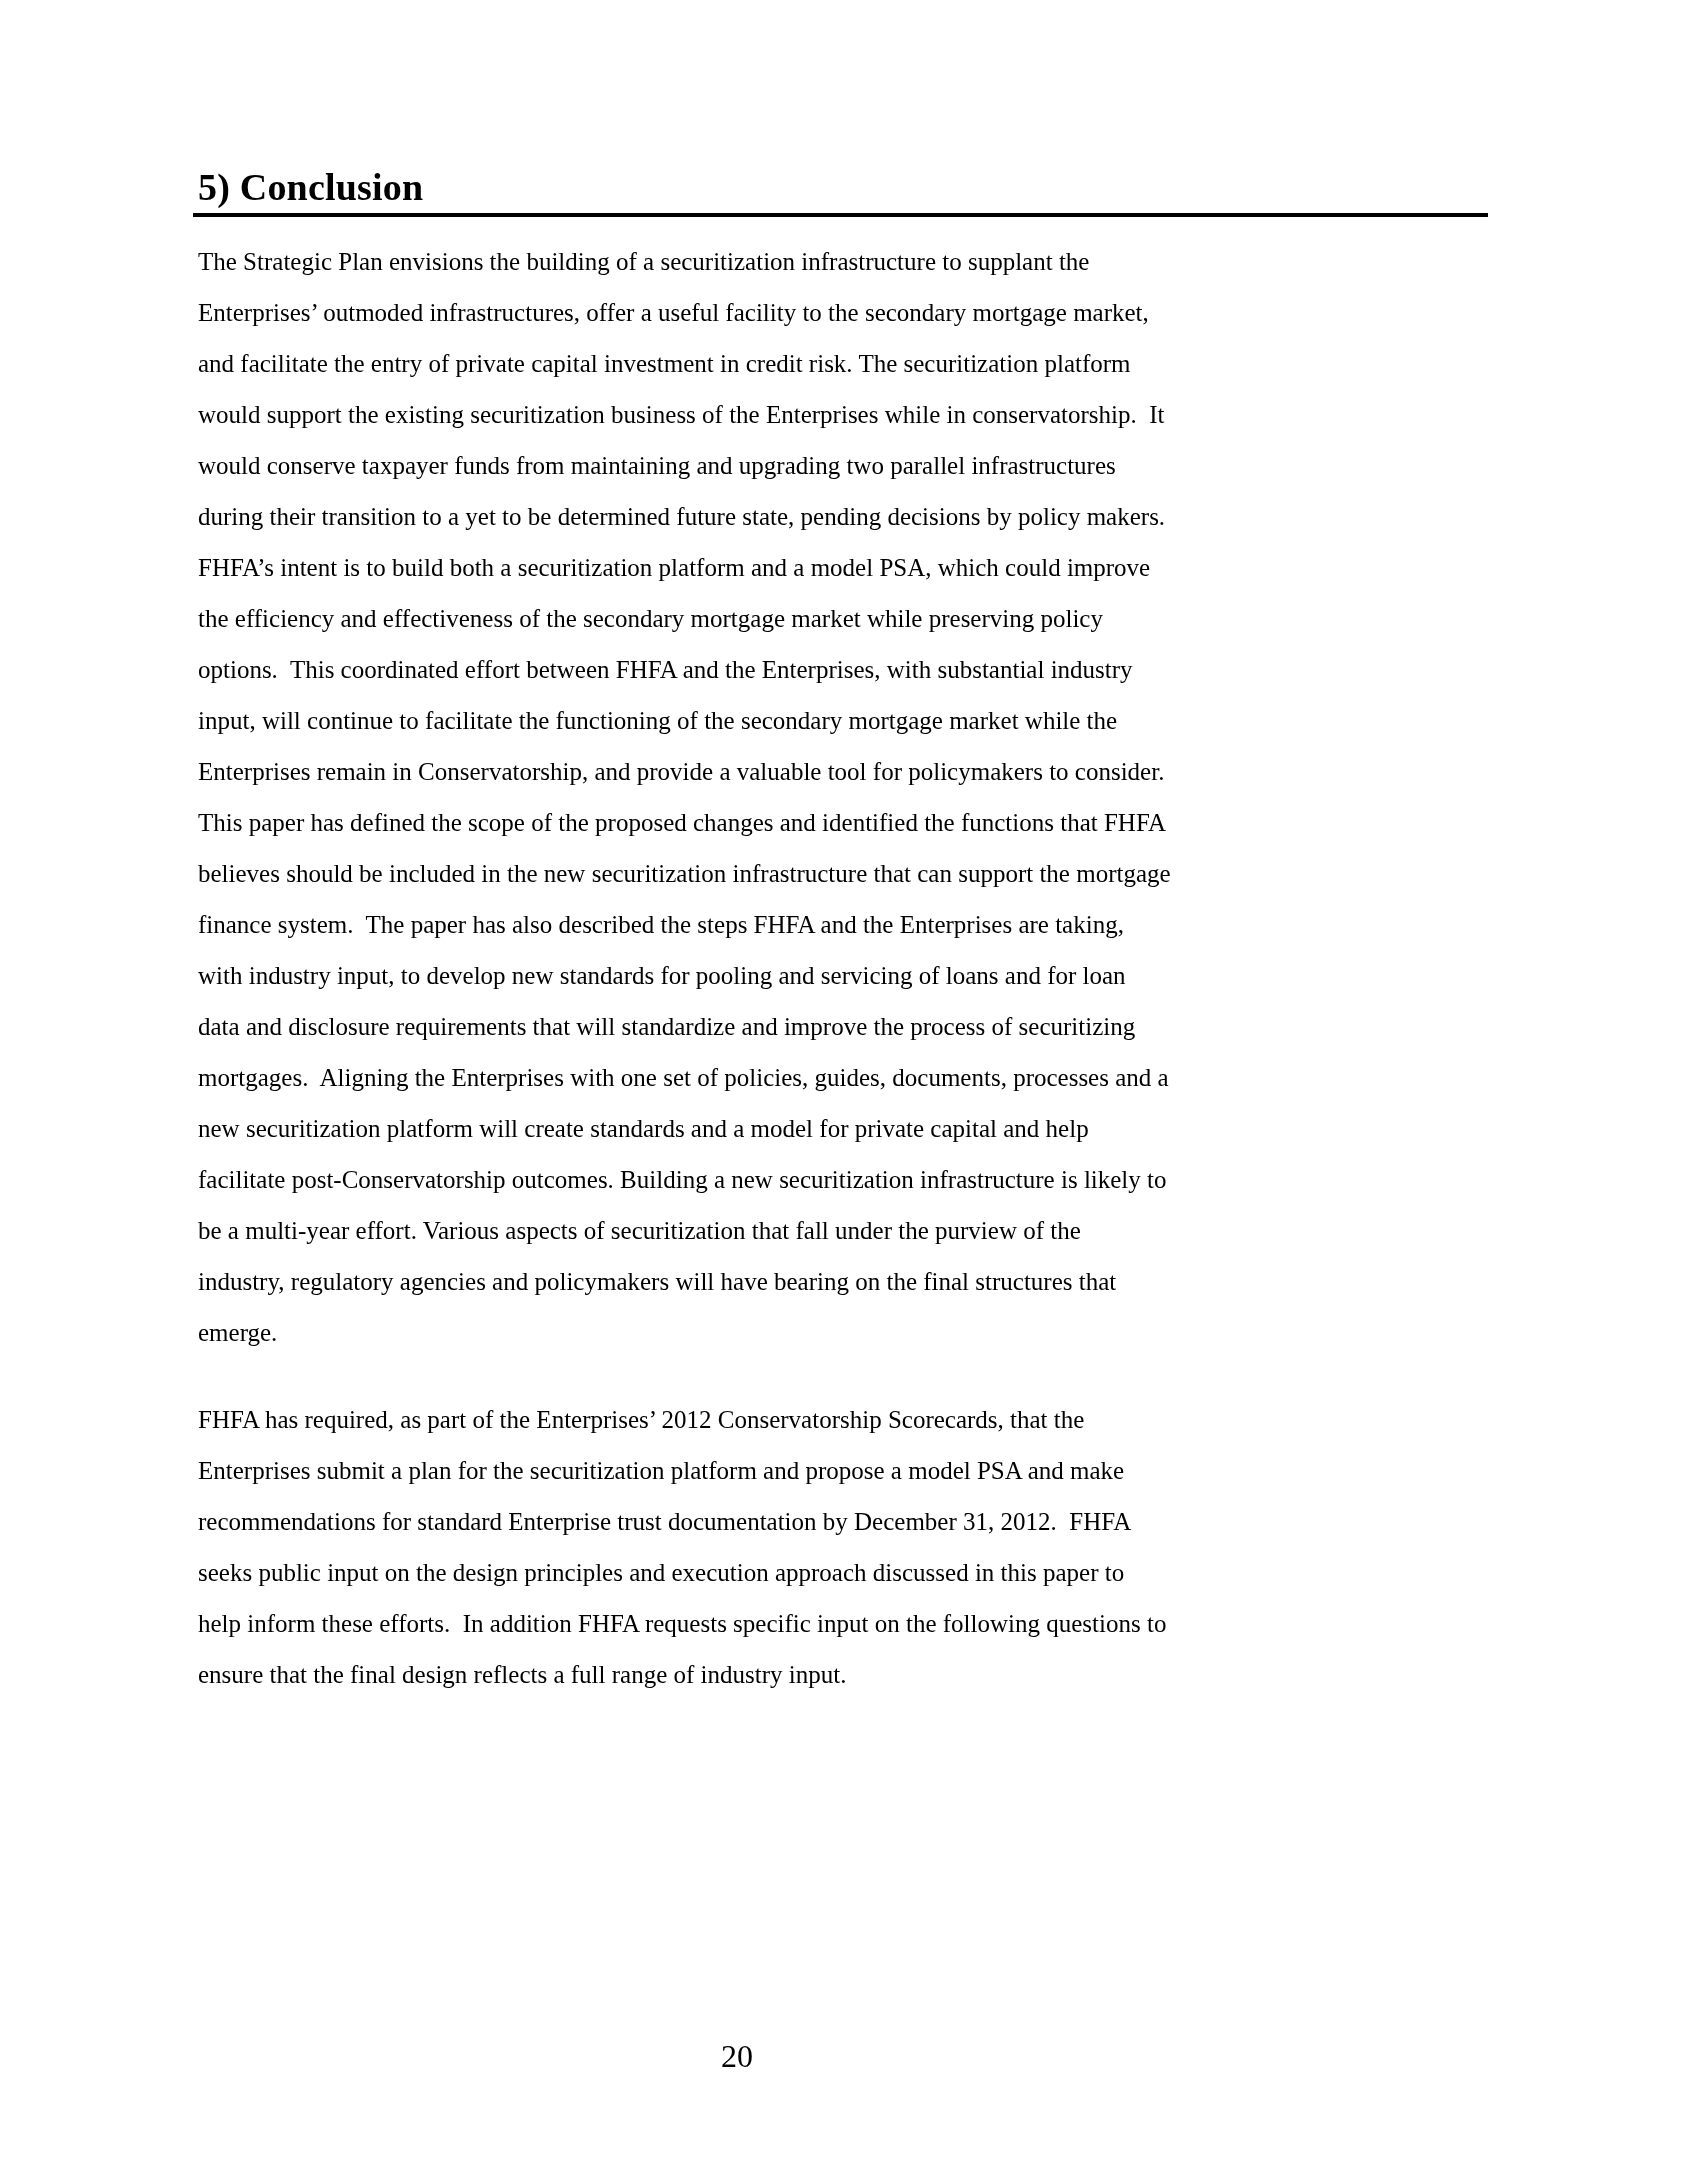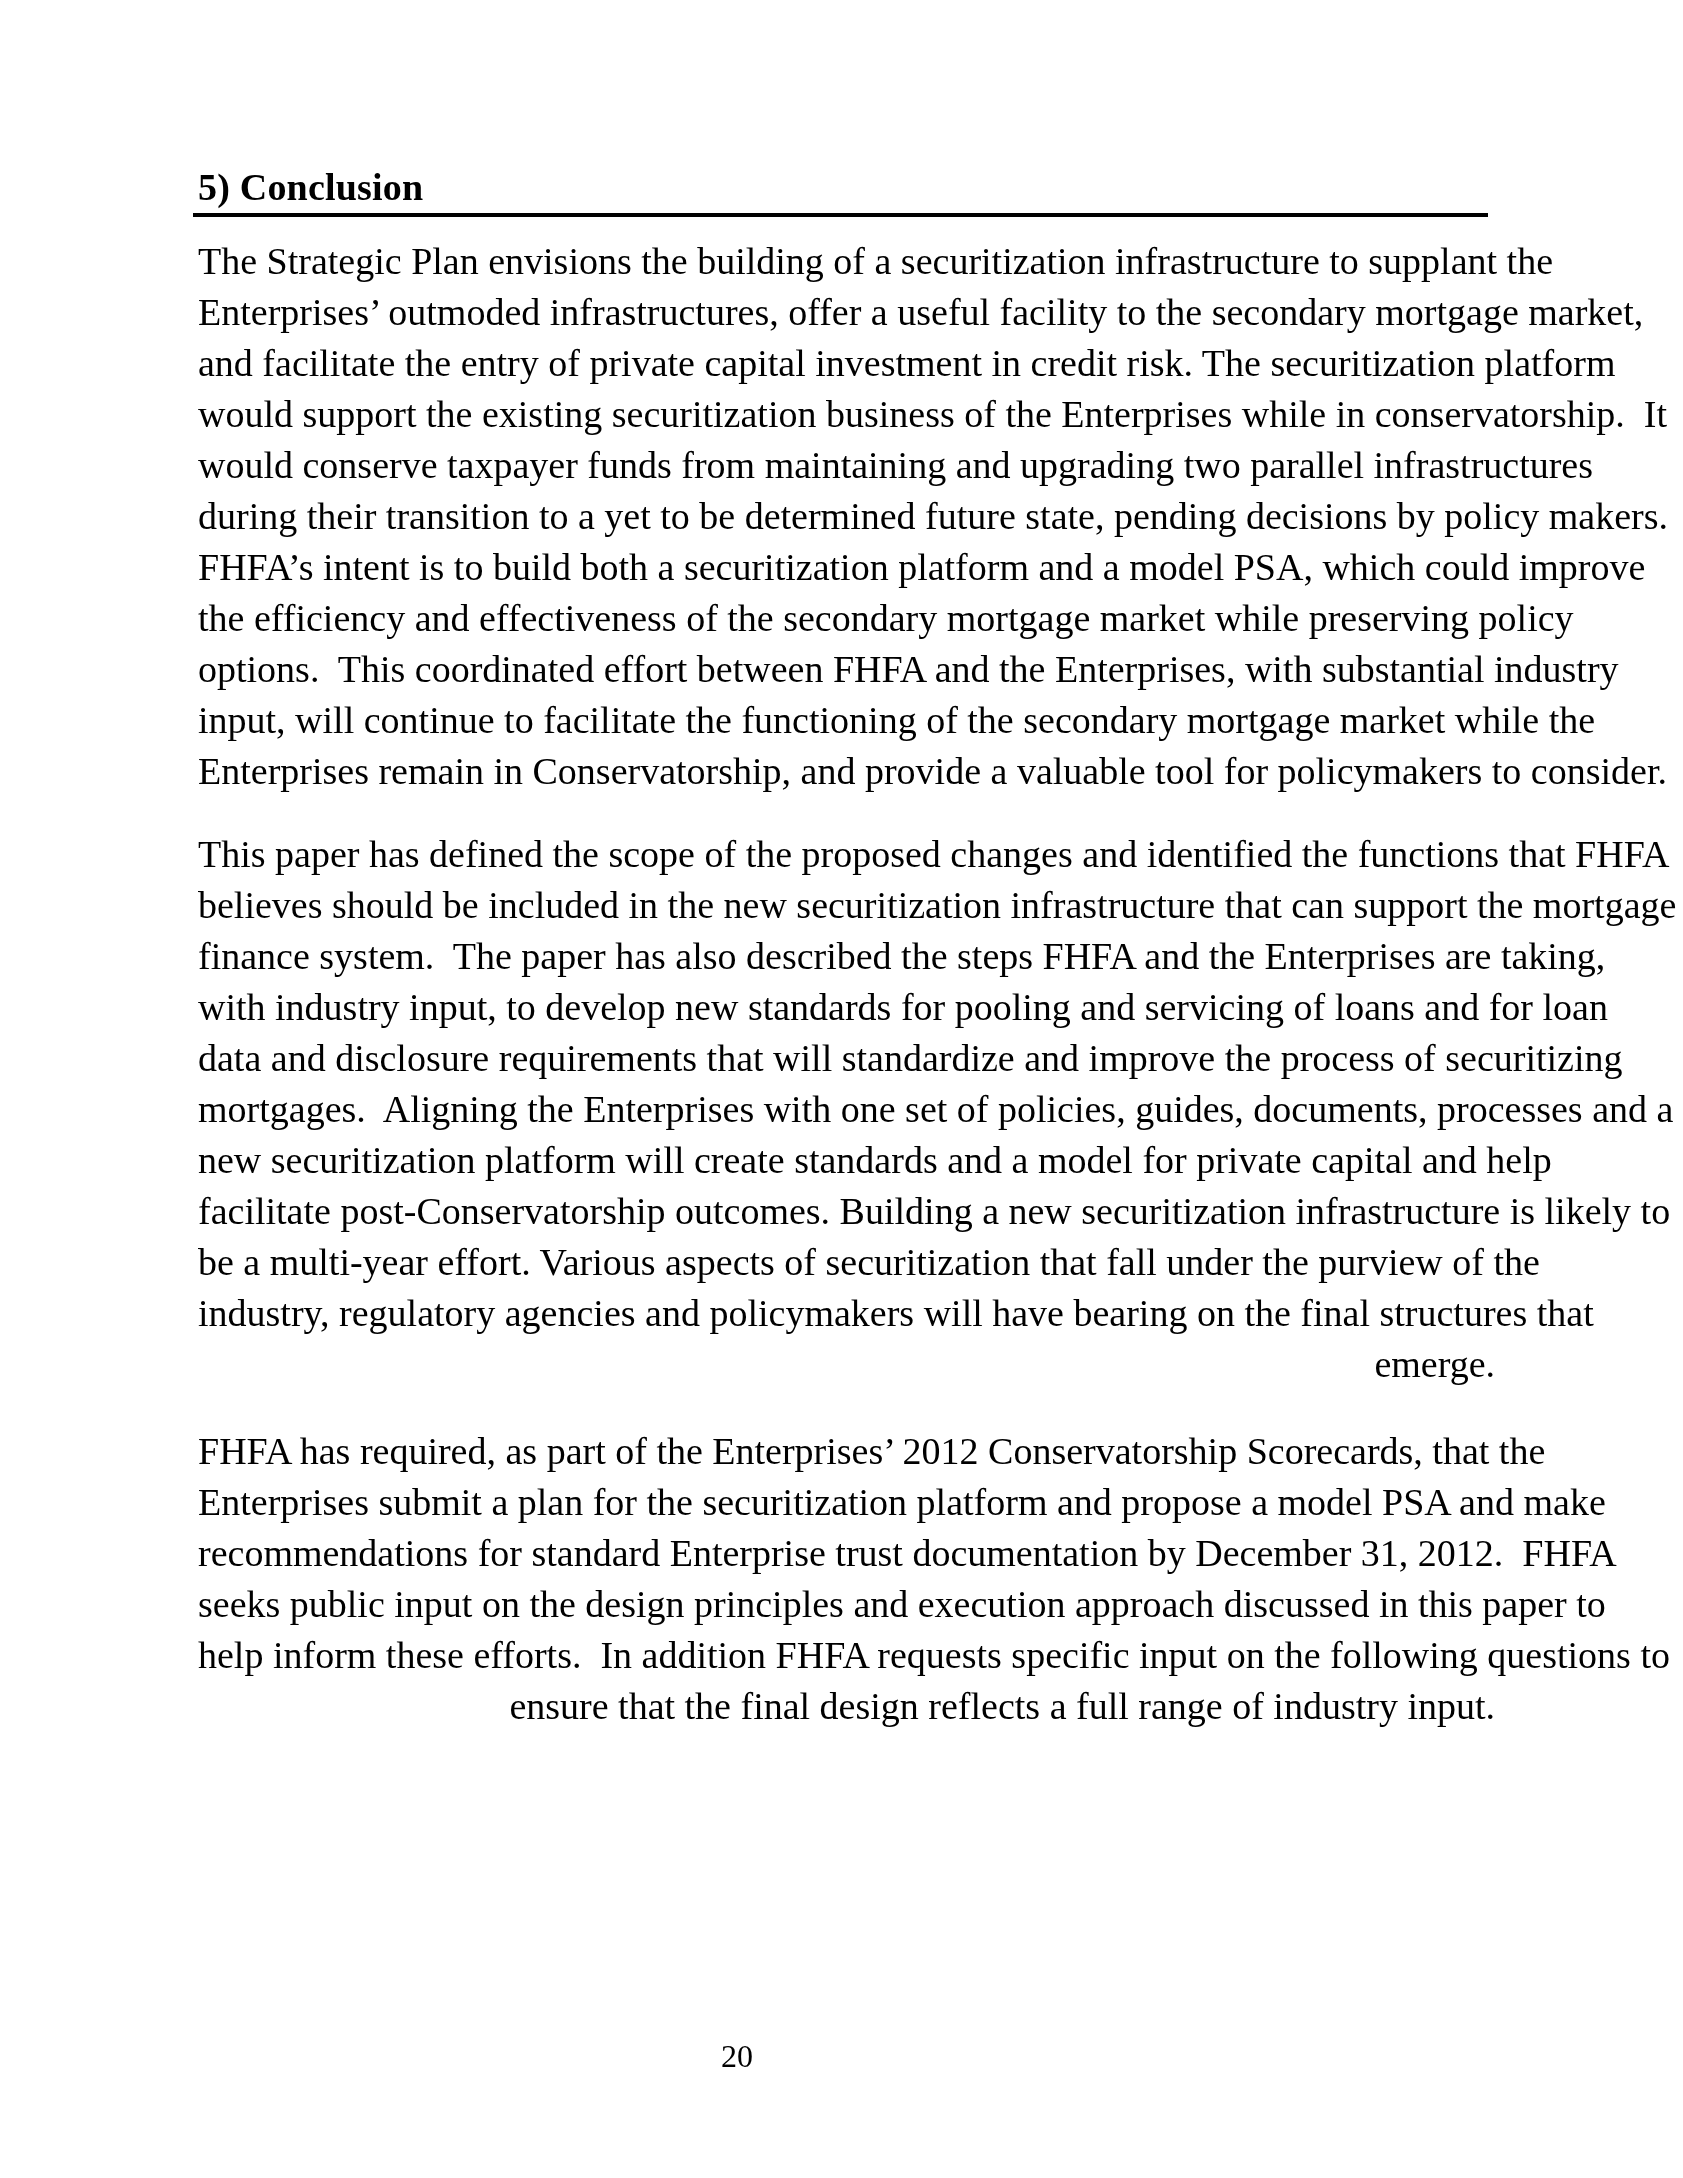--- a/index.html
+++ b/index.html
@@ -27,28 +27,27 @@
     letter-spacing: 0.2px;
     white-space: pre;
   }
   .heading-rule {
     height: 4px;
     background: #000000;
     width: 1295px;
     margin: 5px 0 0 -5px;
   }
   .para {
-    font-size: 38px;
+    font-size: 25px;
     line-height: 51px;
     margin: 0;
     white-space: pre;
-    text-align: right;
   }
   .para-first { margin-top: 19px; }
-  .para-gap-a { margin-top: 32px; }
+  .para-gap-a { }
   .para-gap-b { margin-top: 36px; font-family: Liberation Serif, serif; }
   .footer {
     position: absolute;
     top: 2038px;
     left: 721px;
     font-size: 32px;
     line-height: 36px;
   }
 </style>
 </head>

